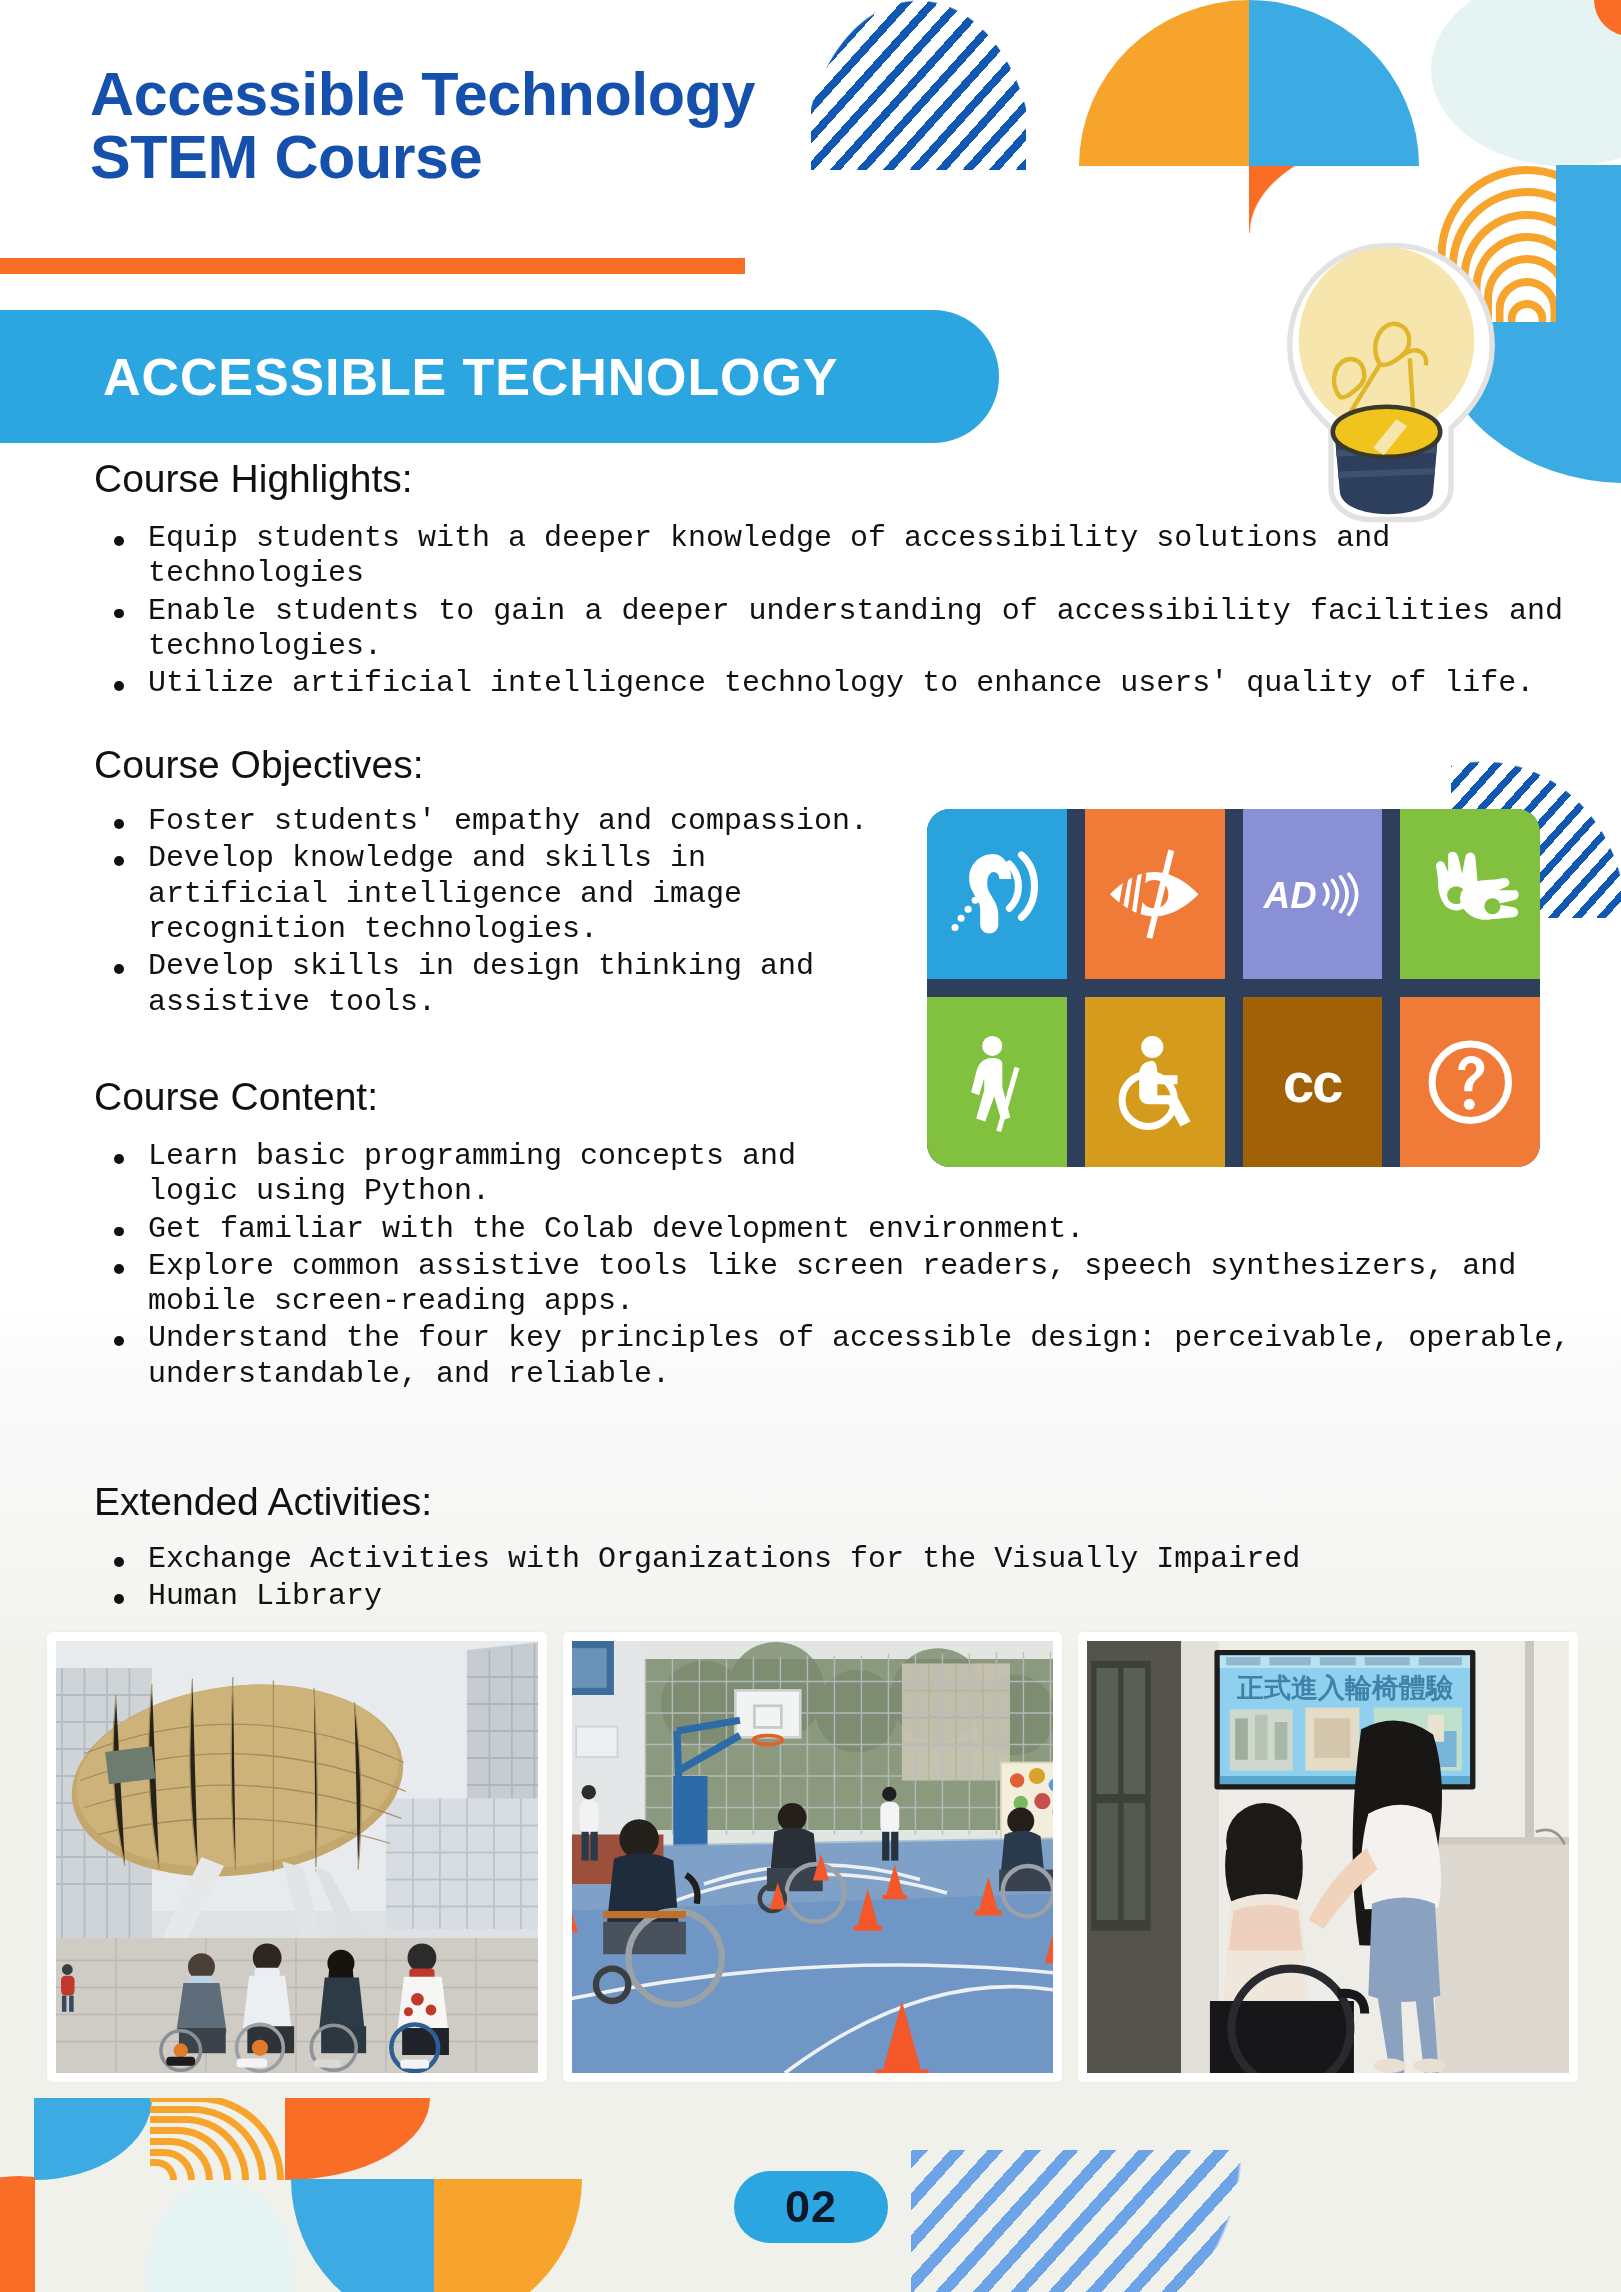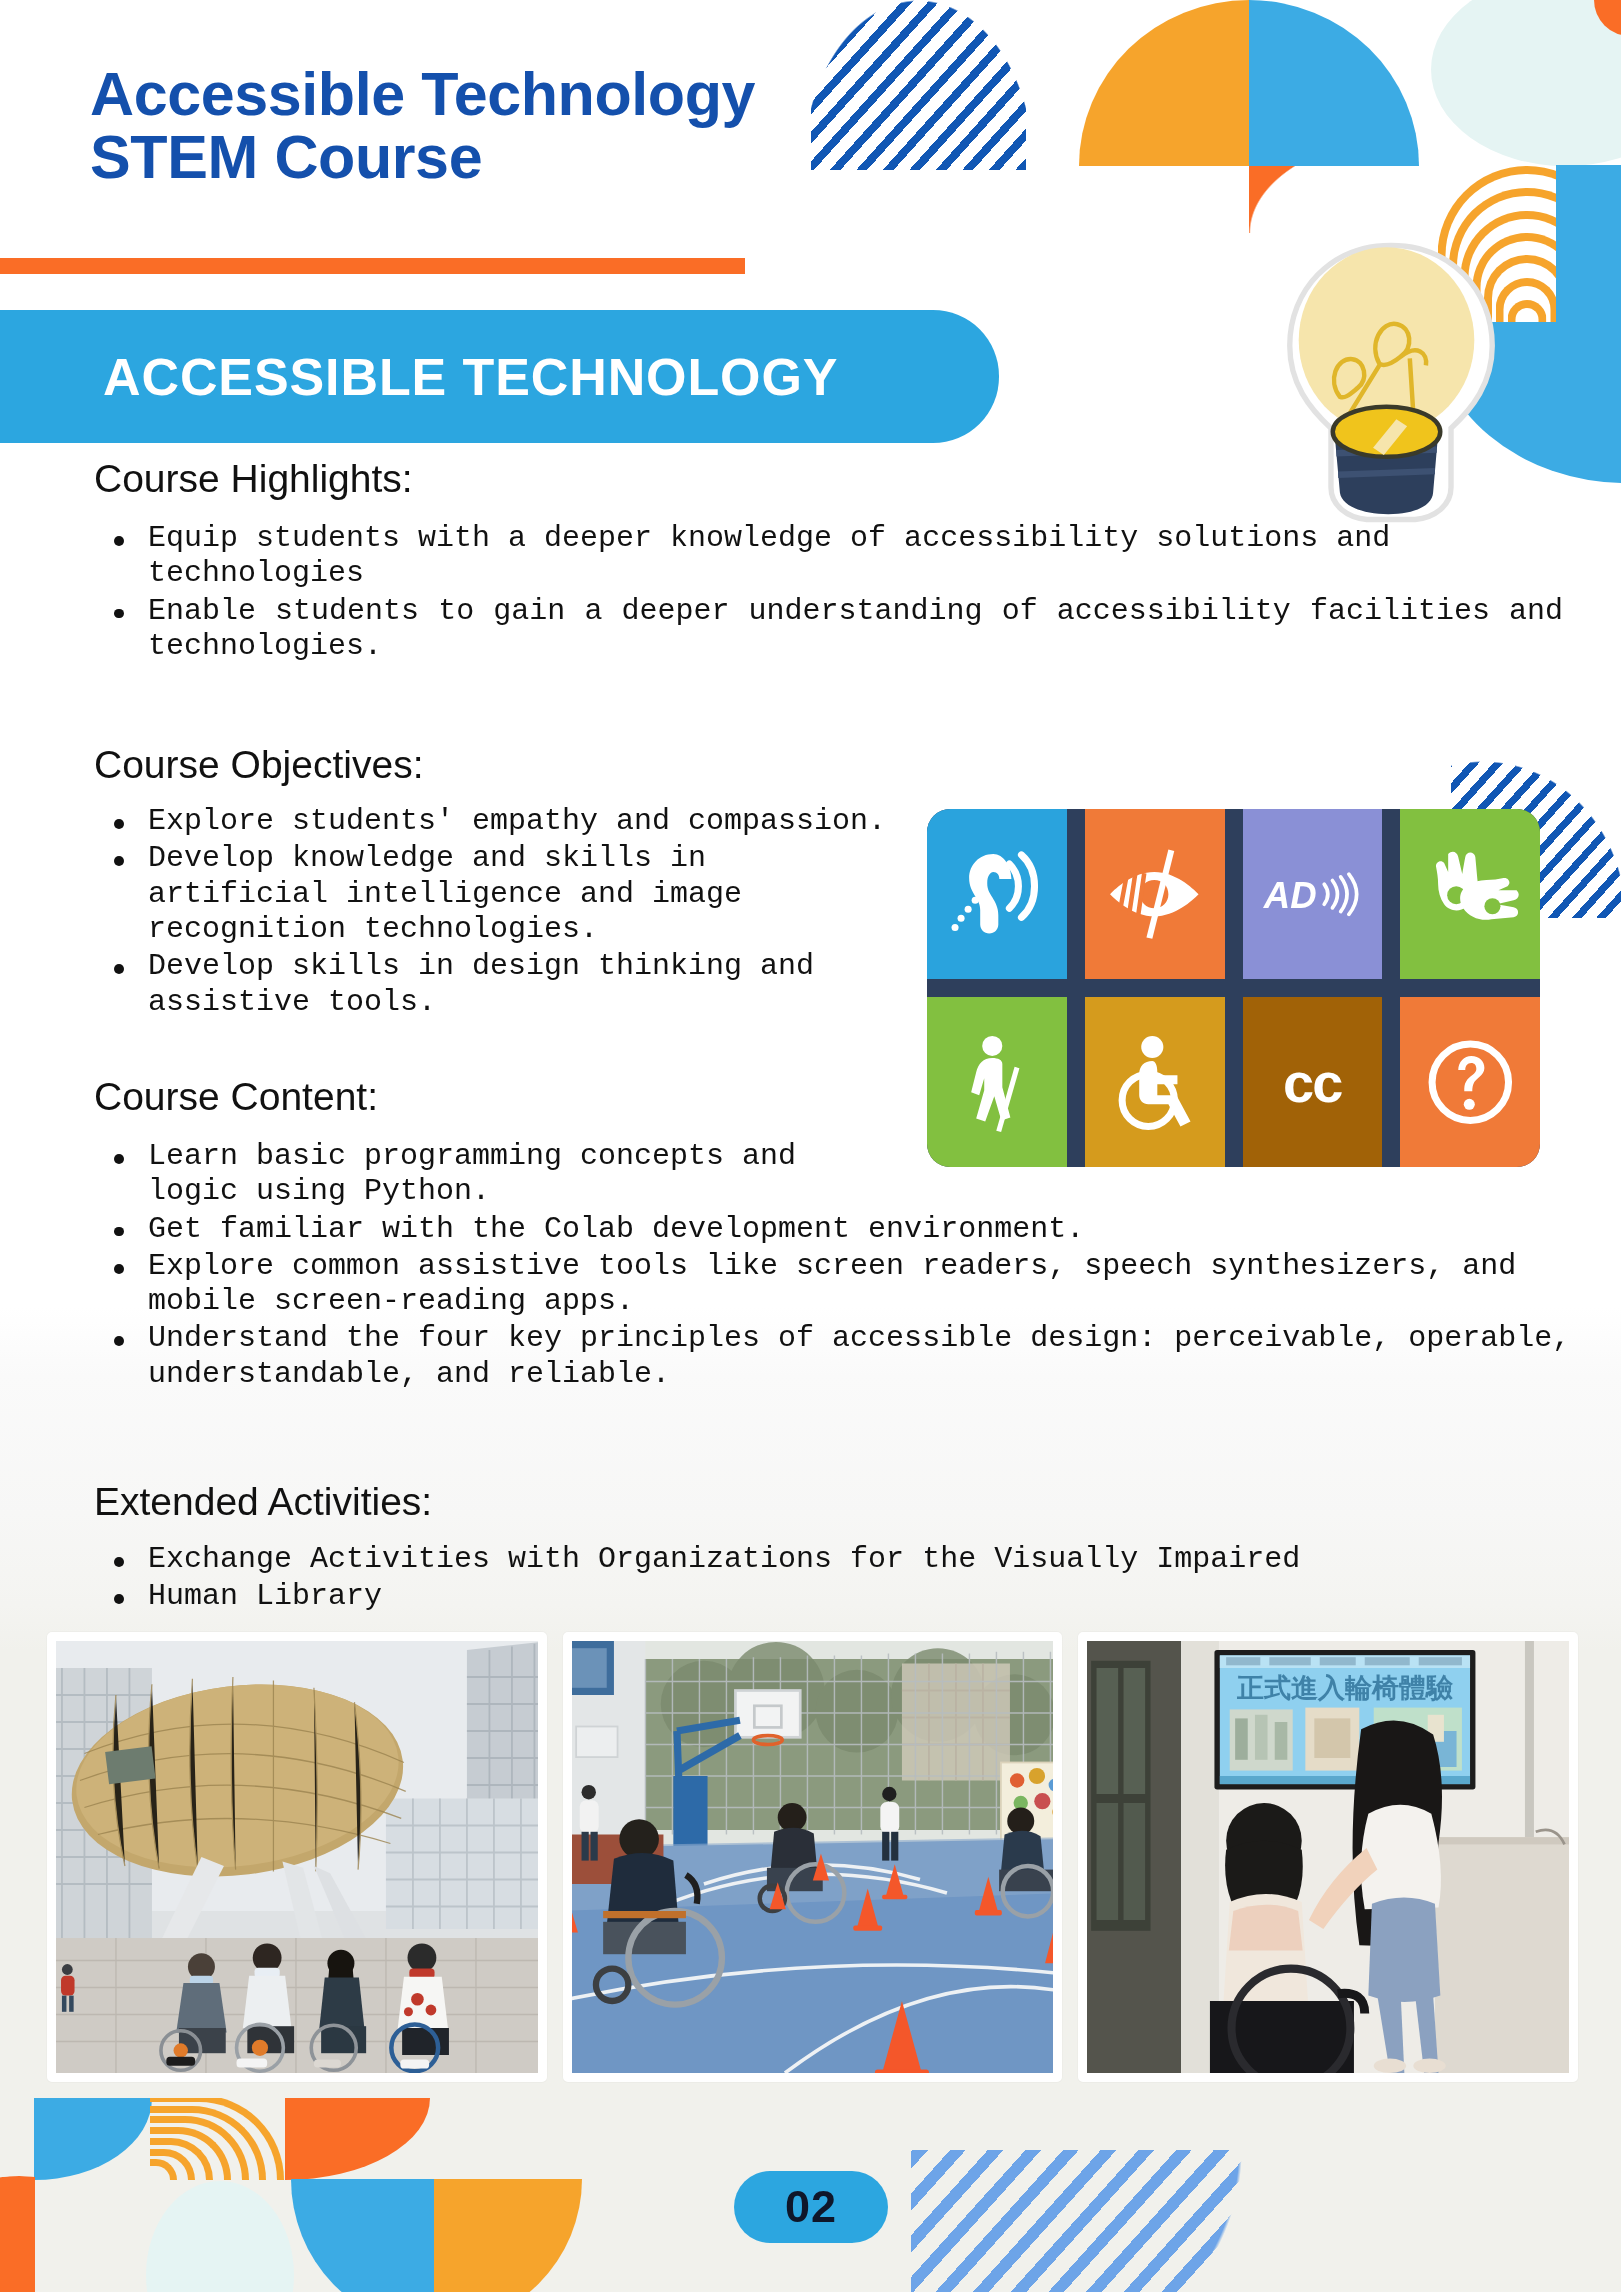--- a/index.html
+++ b/index.html
@@ -268,25 +268,26 @@
   <div class="orange-rule"></div>
 
   <div class="banner">
     <div class="banner-text">ACCESSIBLE TECHNOLOGY</div>
   </div>
 
   <div class="sec-head" style="left:94px; top:457px;">Course Highlights:</div>
   <ul class="bl" style="left:94px; top:521px; width:1469px;">
     <li>Equip students with a deeper knowledge of accessibility solutions and technologies</li>
     <li class="justify">Enable students to gain a deeper understanding of accessibility facilities and technologies.</li>
+    <li>Utilize artificial intelligence technology to enhance users' quality of life.</li>
   </ul>
 
   <div class="sec-head" style="left:94px; top:743px;">Course Objectives:</div>
   <ul class="bl" style="left:94px; top:804px; width:806px;">
-    <li>Explore students' empathy and compassion.</li>
+    <li>Foster students' empathy and compassion.</li>
     <li>Develop knowledge and skills in artificial intelligence and image recognition technologies.</li>
     <li>Develop skills in design thinking and assistive tools.</li>
   </ul>
 
   <div class="sec-head" style="left:94px; top:1075px;">Course Content:</div>
   <ul class="bl" style="left:94px; top:1139px; width:1487px;">
     <li style="width:788px;">Learn basic programming concepts and logic using Python.</li>
     <li>Get familiar with the Colab development environment.</li>
     <li>Explore common assistive tools like screen readers, speech synthesizers, and mobile screen-reading apps.</li>
     <li>Understand the four key principles of accessible design: perceivable, operable, understandable, and reliable.</li>

